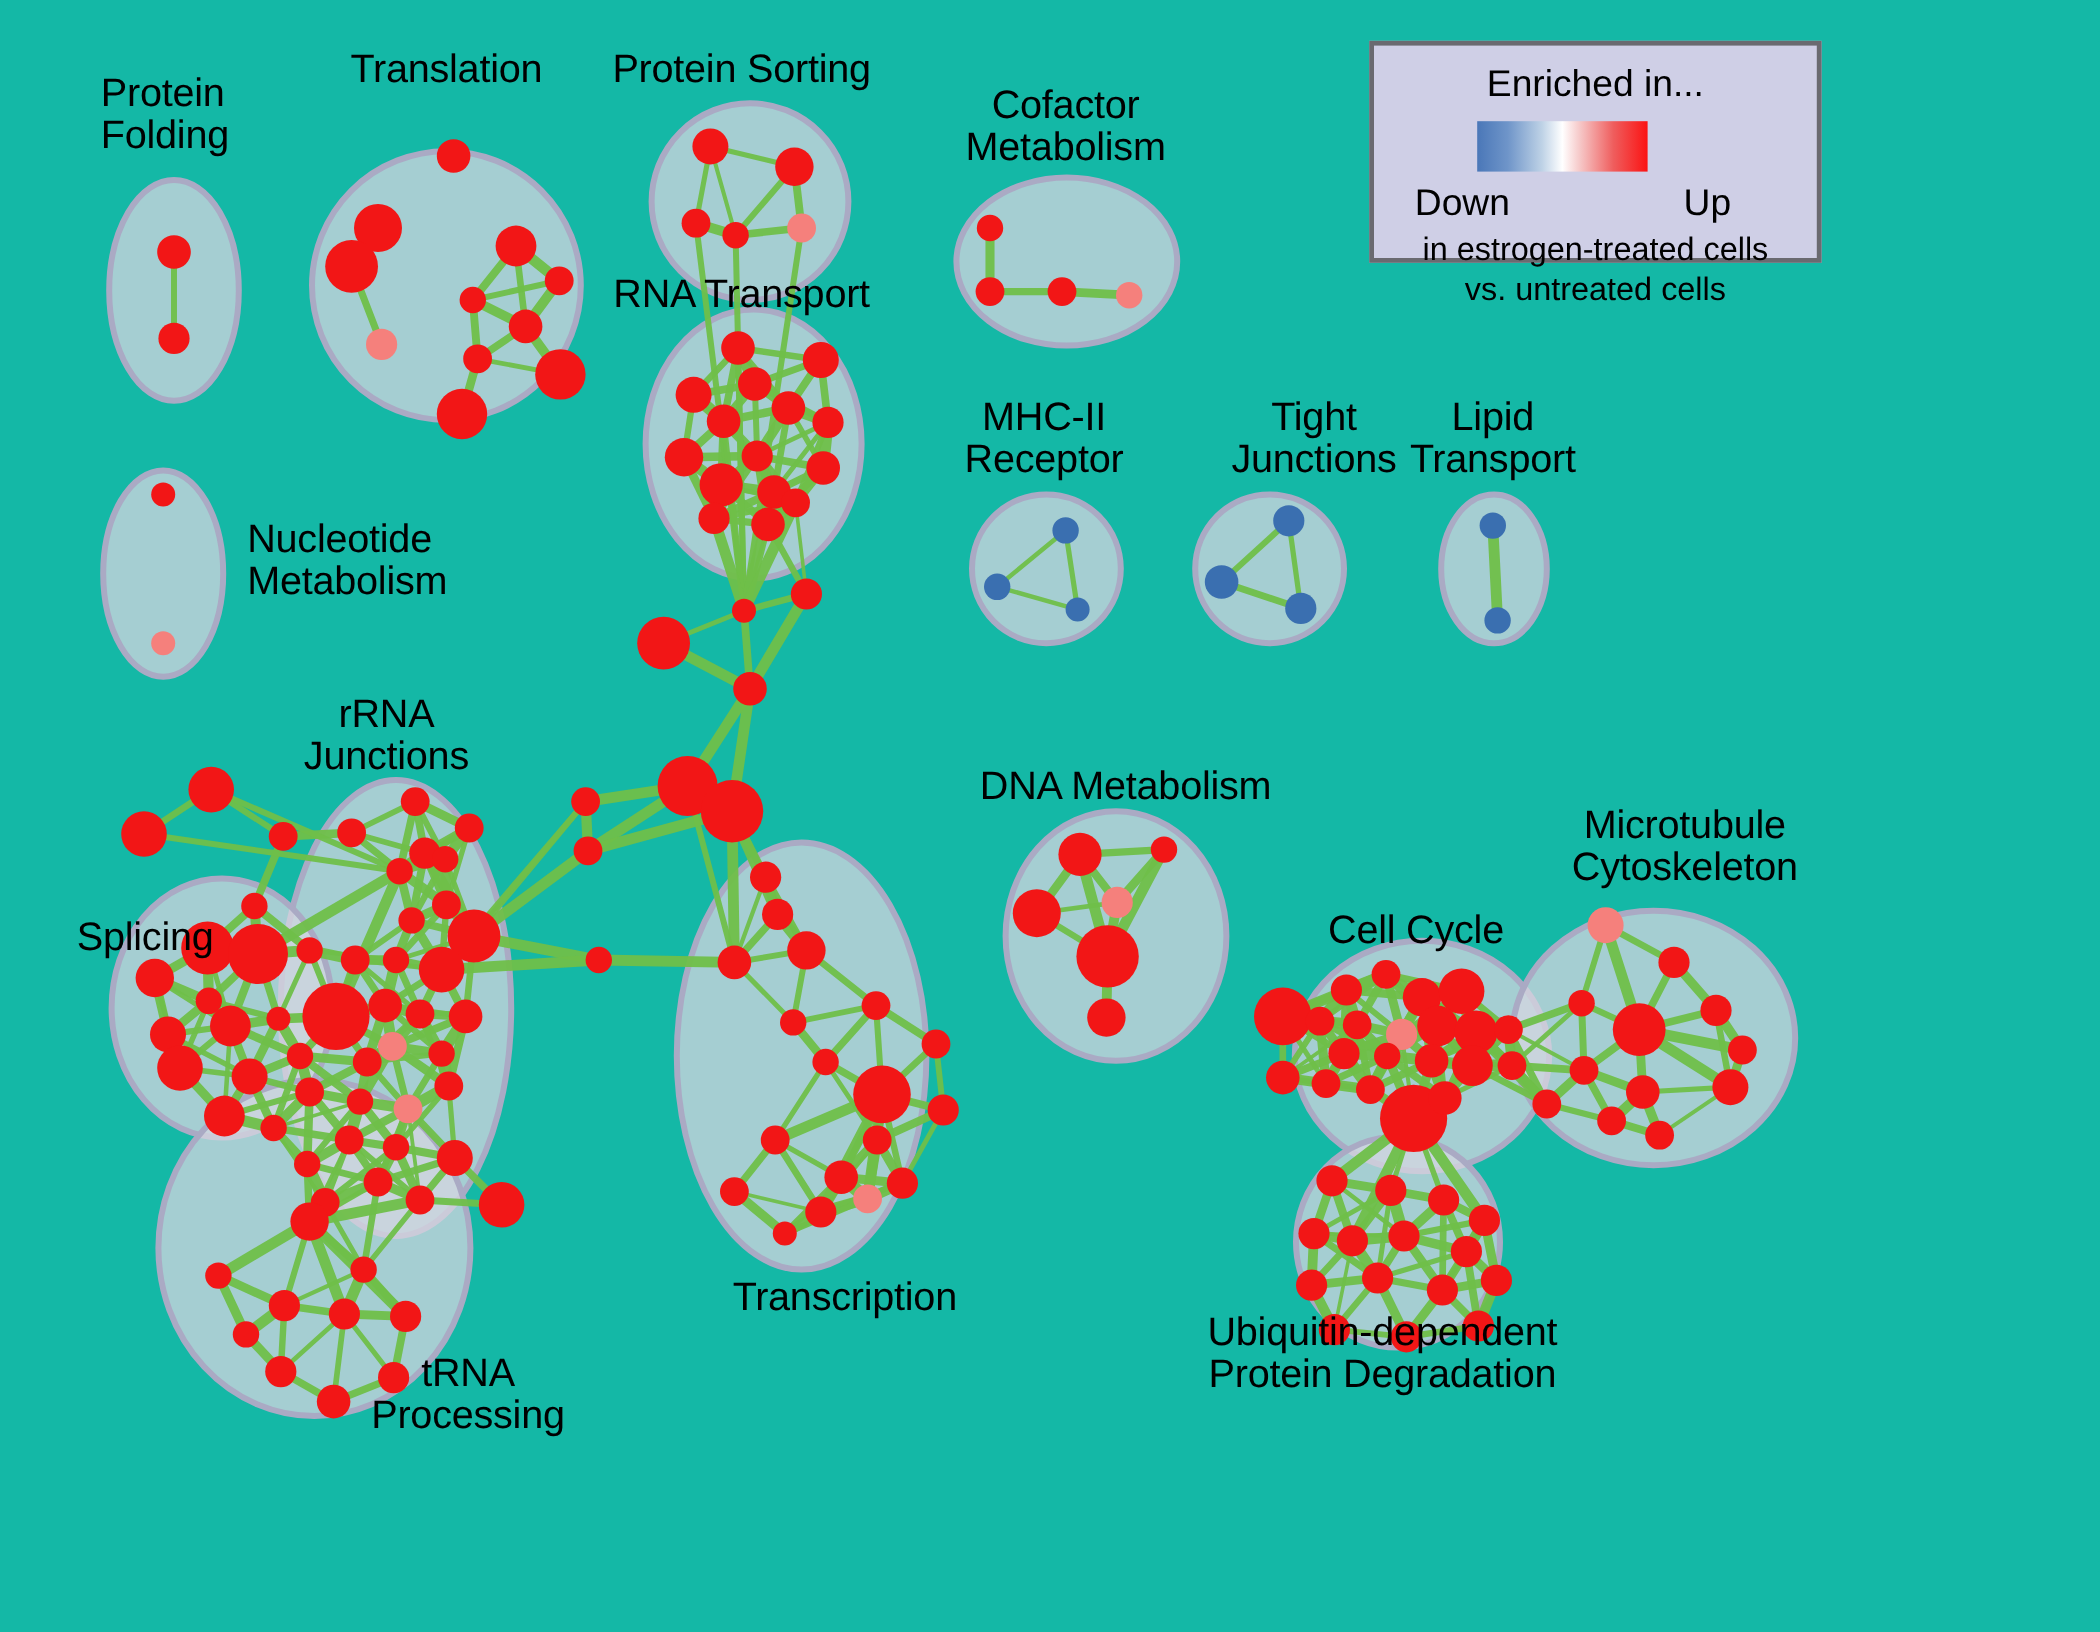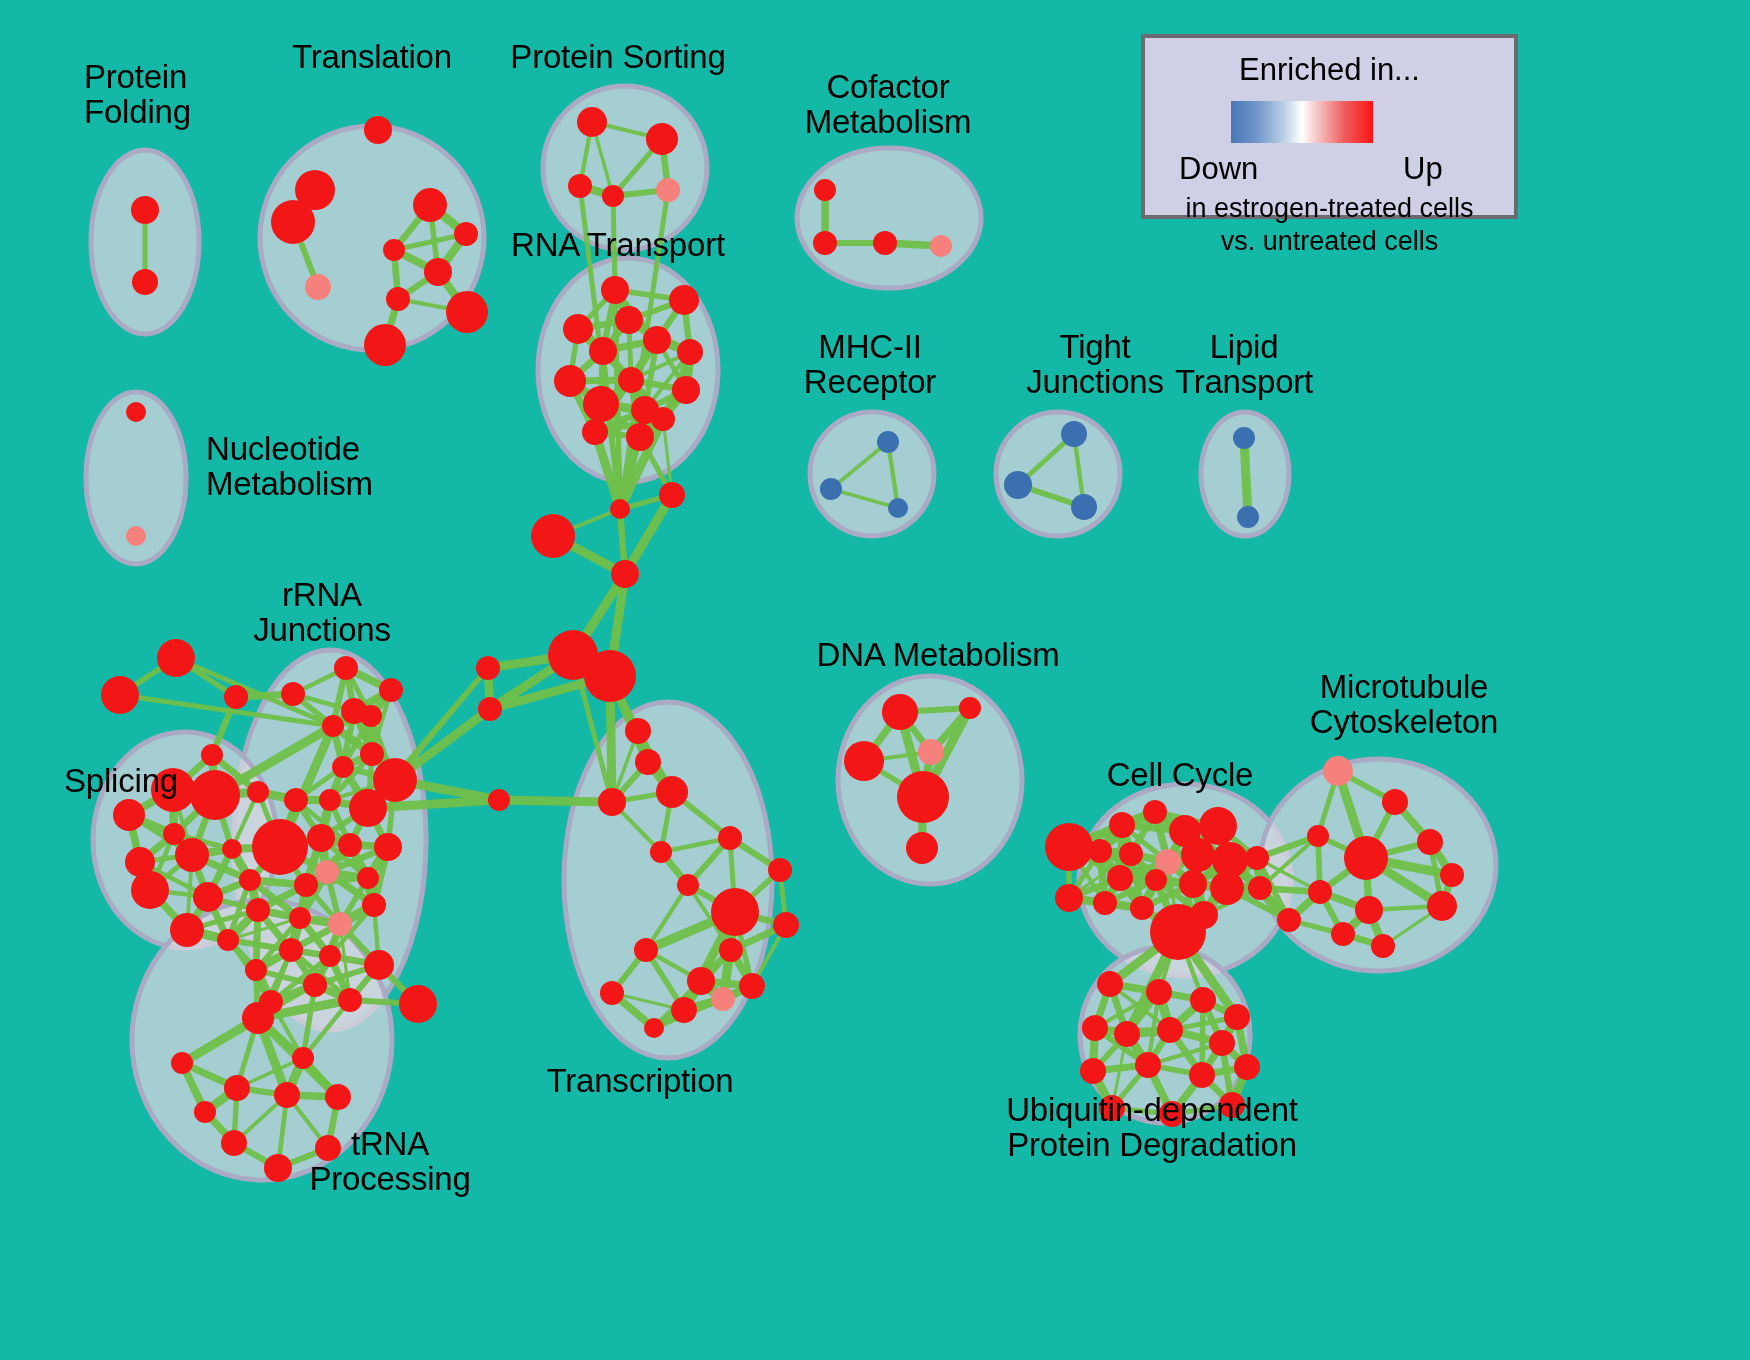--- a/index.html
+++ b/index.html
@@ -806,21 +806,21 @@
 Junctions</div>
       <div class="lbl ctr" style="left: 1244px; top: 330px;">Lipid
 Transport</div>
       <div class="lbl ctr" style="left: 322px; top: 578px;">rRNA
 Junctions</div>
       <div class="lbl lft" style="left: 64px; top: 720px; margin-top: 44px;">Splicing</div>
       <div class="lbl ctr" style="left: 938px; top: 638px;">DNA Metabolism</div>
       <div class="lbl ctr" style="left: 1404px; top: 670px;">Microtubule
 Cytoskeleton</div>
       <div class="lbl ctr" style="left: 1180px; top: 758px;">Cell Cycle</div>
-      <div class="lbl ctr" style="left: 640px; top: 1064px;">Transcription</div>
+      <div class="lbl ctr" style="left: 704px; top: 1064px;">Transcription</div>
       <div class="lbl ctr" style="left: 390px; top: 1084px; margin-top: 43px;">tRNA
 Processing</div>
       <div class="lbl ctr" style="left: 1152px; top: 1093px;">Ubiquitin-dependent
 Protein Degradation</div>
     </div>
 
   <div id="legend">
     <div class="ltitle">Enriched in...</div>
     <div class="bar"></div>
     <div class="down">Down</div>

